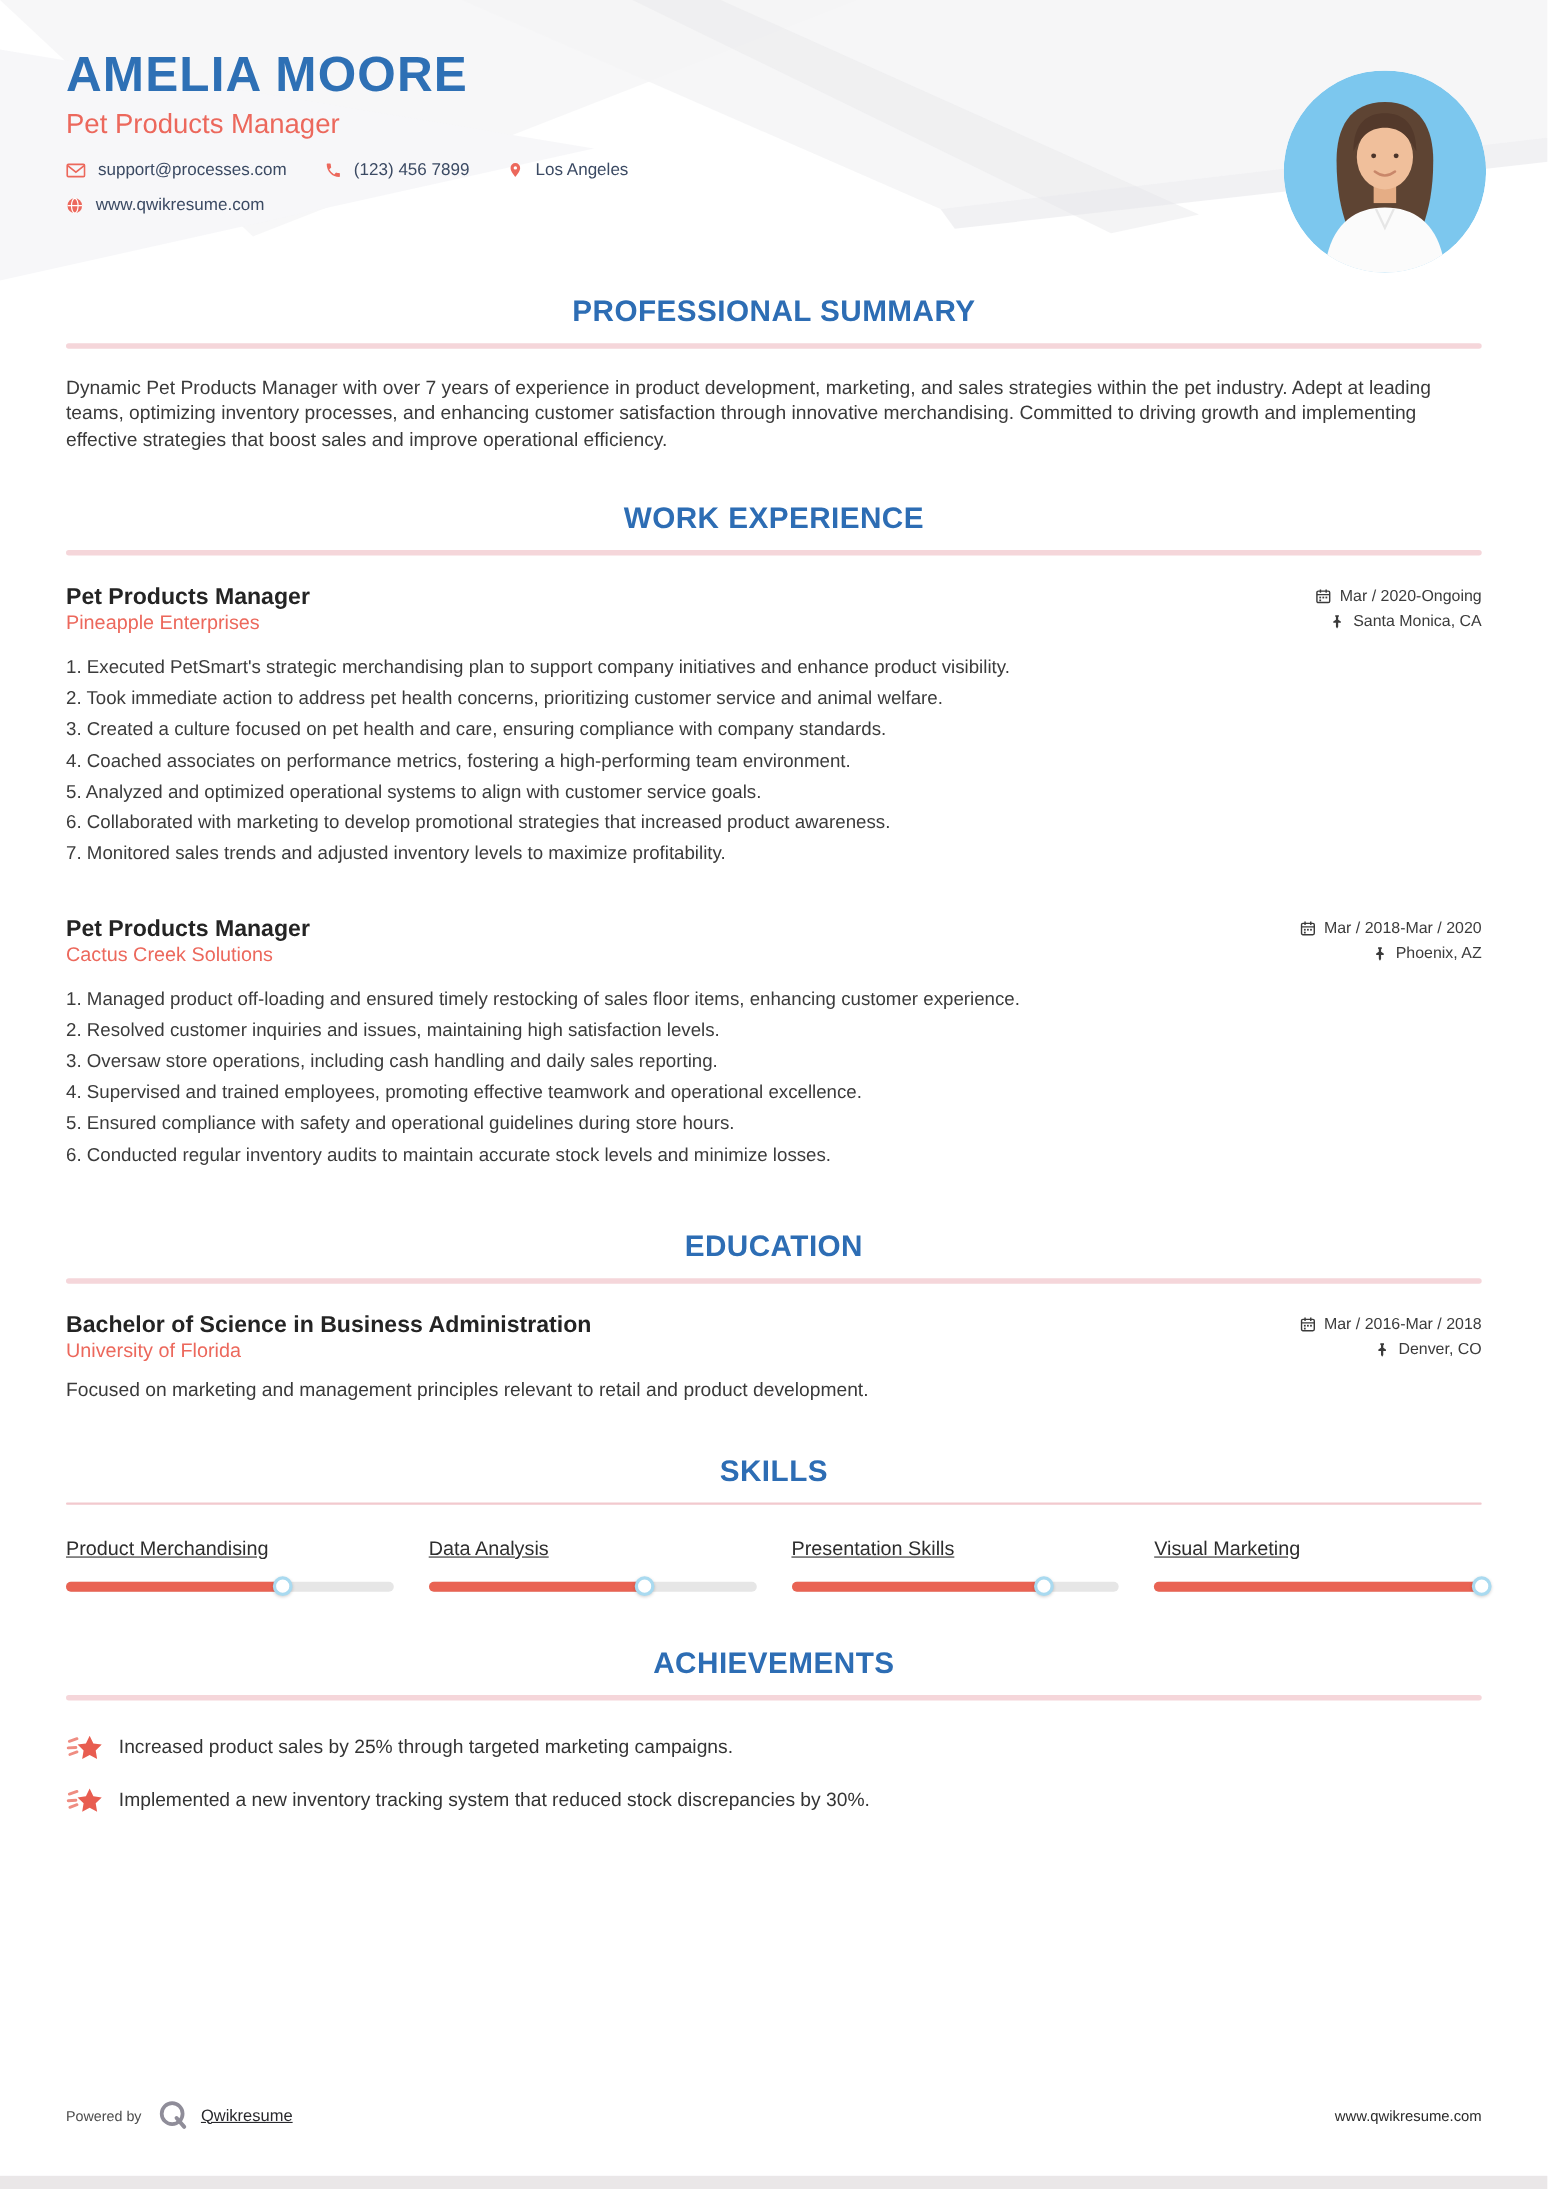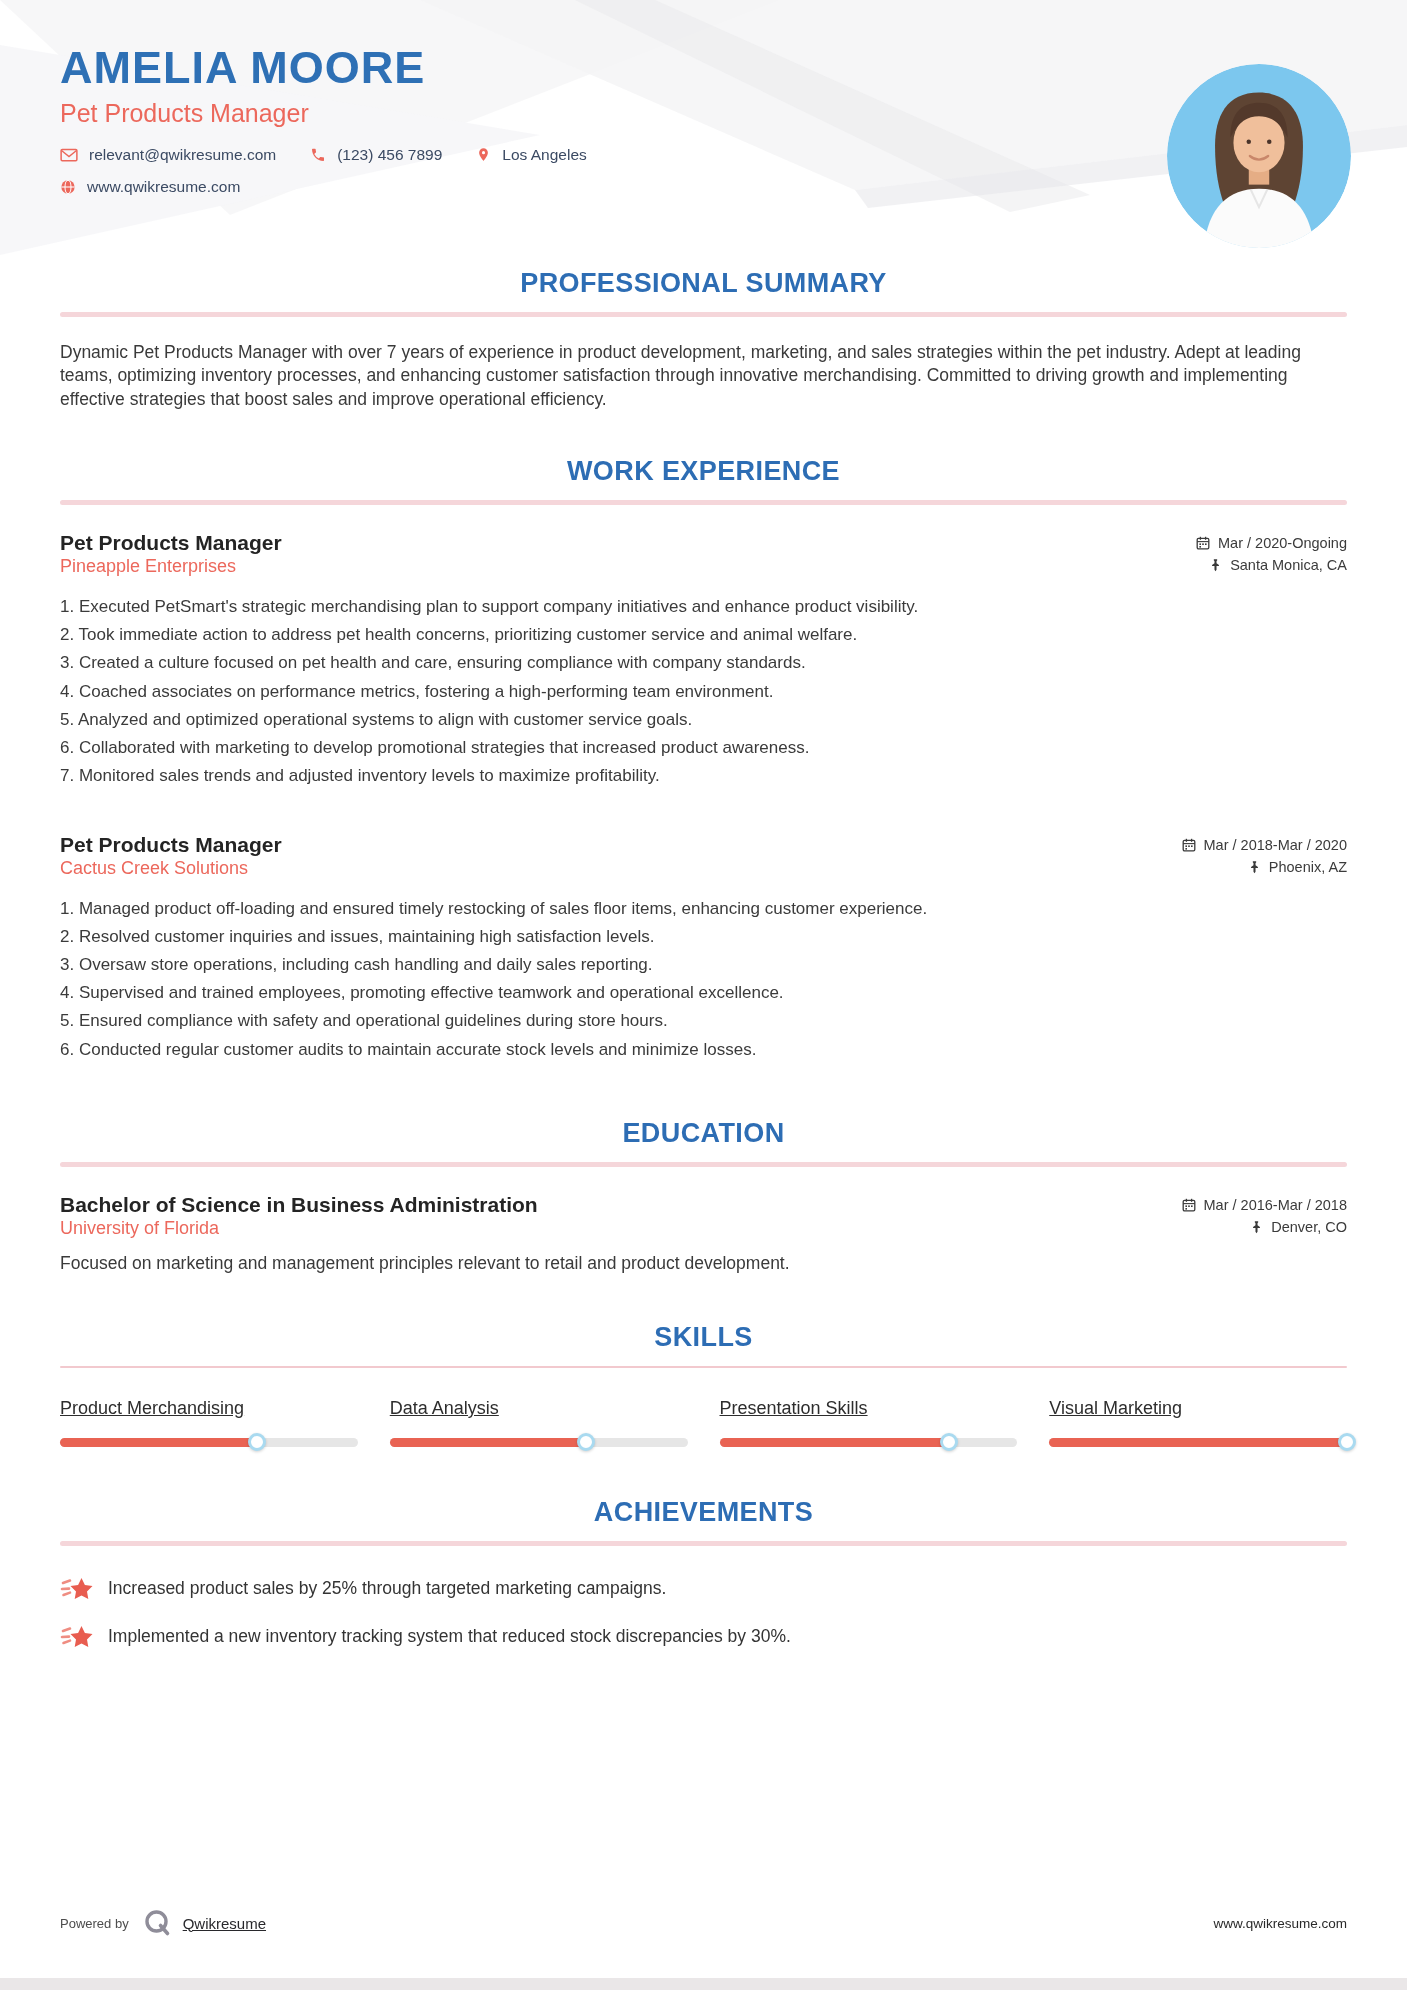--- a/index.html
+++ b/index.html
@@ -88,21 +88,21 @@
   <div class="header">
     <div class="name">AMELIA MOORE</div>
     <div class="role">Pet Products Manager</div>
 
     <div class="contact-row">
       <div class="contact-item">
         <svg width="18" height="14" viewBox="0 0 24 18">
           <rect x="1.5" y="1.5" width="21" height="15" rx="1.5" fill="none" stroke="#ec685c" stroke-width="2"></rect>
           <polyline points="2,3 12,11 22,3" fill="none" stroke="#ec685c" stroke-width="2"></polyline>
         </svg>
-        <a class="txt">relevant@qwikresume.com</a>
+        <a class="txt">support@processes.com</a>
       </div>
       <div class="contact-item">
         <svg width="16" height="16" viewBox="0 0 24 24">
           <path fill="#ec685c" d="M6.62 10.79a15.05 15.05 0 0 0 6.59 6.59l2.2-2.2a1 1 0 0 1 1.02-.24c1.12.37 2.33.57 3.57.57a1 1 0 0 1 1 1V20a1 1 0 0 1-1 1C10.85 21 3 13.15 3 3.5a1 1 0 0 1 1-1H7.5a1 1 0 0 1 1 1c0 1.24.2 2.45.57 3.57a1 1 0 0 1-.25 1.02l-2.2 2.2z"></path>
         </svg>
         <span class="txt">(123) 456 7899</span>
       </div>
       <div class="contact-item">
         <svg width="15" height="17" viewBox="0 0 24 24">
           <path fill="#ec685c" d="M12 2a7 7 0 0 0-7 7c0 5.25 7 13 7 13s7-7.75 7-13a7 7 0 0 0-7-7zm0 9.5A2.5 2.5 0 1 1 14.5 9 2.5 2.5 0 0 1 12 11.5z"></path>
@@ -212,21 +212,21 @@
             </svg>
             <span>Phoenix, AZ</span>
           </div>
         </div>
         <ol class="duties">
           <li>Managed product off-loading and ensured timely restocking of sales floor items, enhancing customer experience.</li>
           <li>Resolved customer inquiries and issues, maintaining high satisfaction levels.</li>
           <li>Oversaw store operations, including cash handling and daily sales reporting.</li>
           <li>Supervised and trained employees, promoting effective teamwork and operational excellence.</li>
           <li>Ensured compliance with safety and operational guidelines during store hours.</li>
-          <li>Conducted regular customer audits to maintain accurate stock levels and minimize losses.</li>
+          <li>Conducted regular inventory audits to maintain accurate stock levels and minimize losses.</li>
         </ol>
       </div>
     </section>
 
     <section class="education-section">
       <h2 class="section-title">EDUCATION</h2>
       <div class="section-bar"></div>
 
       <div class="job">
         <div class="row-split">

